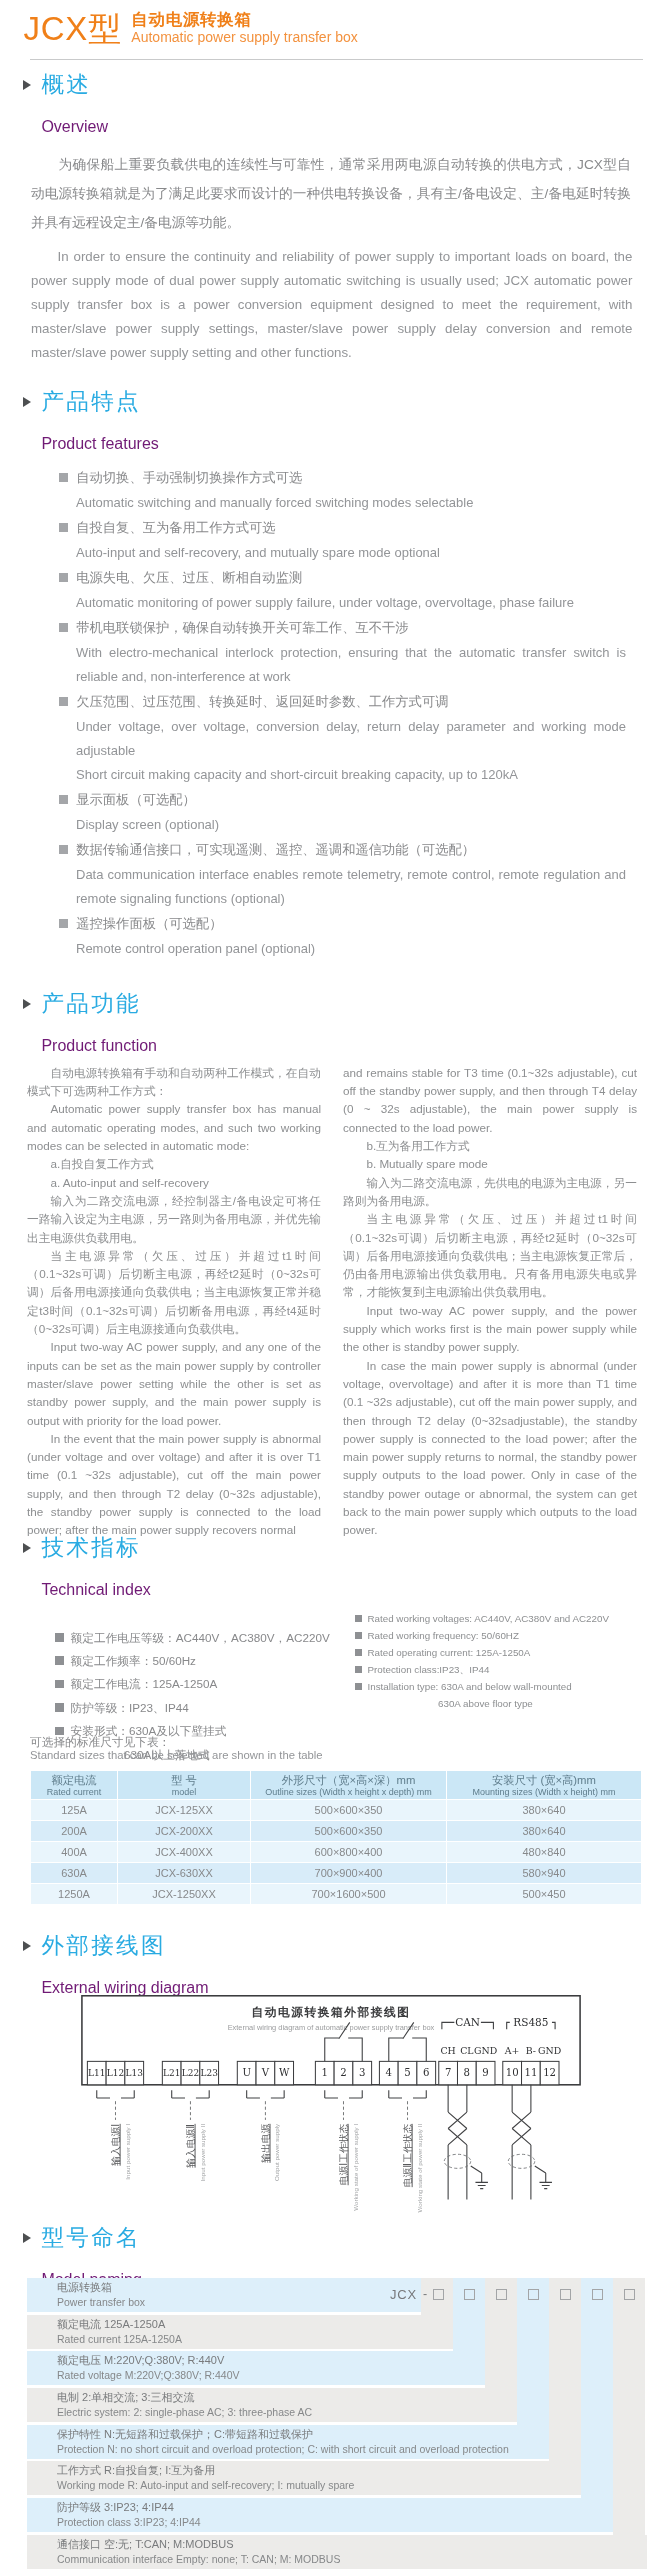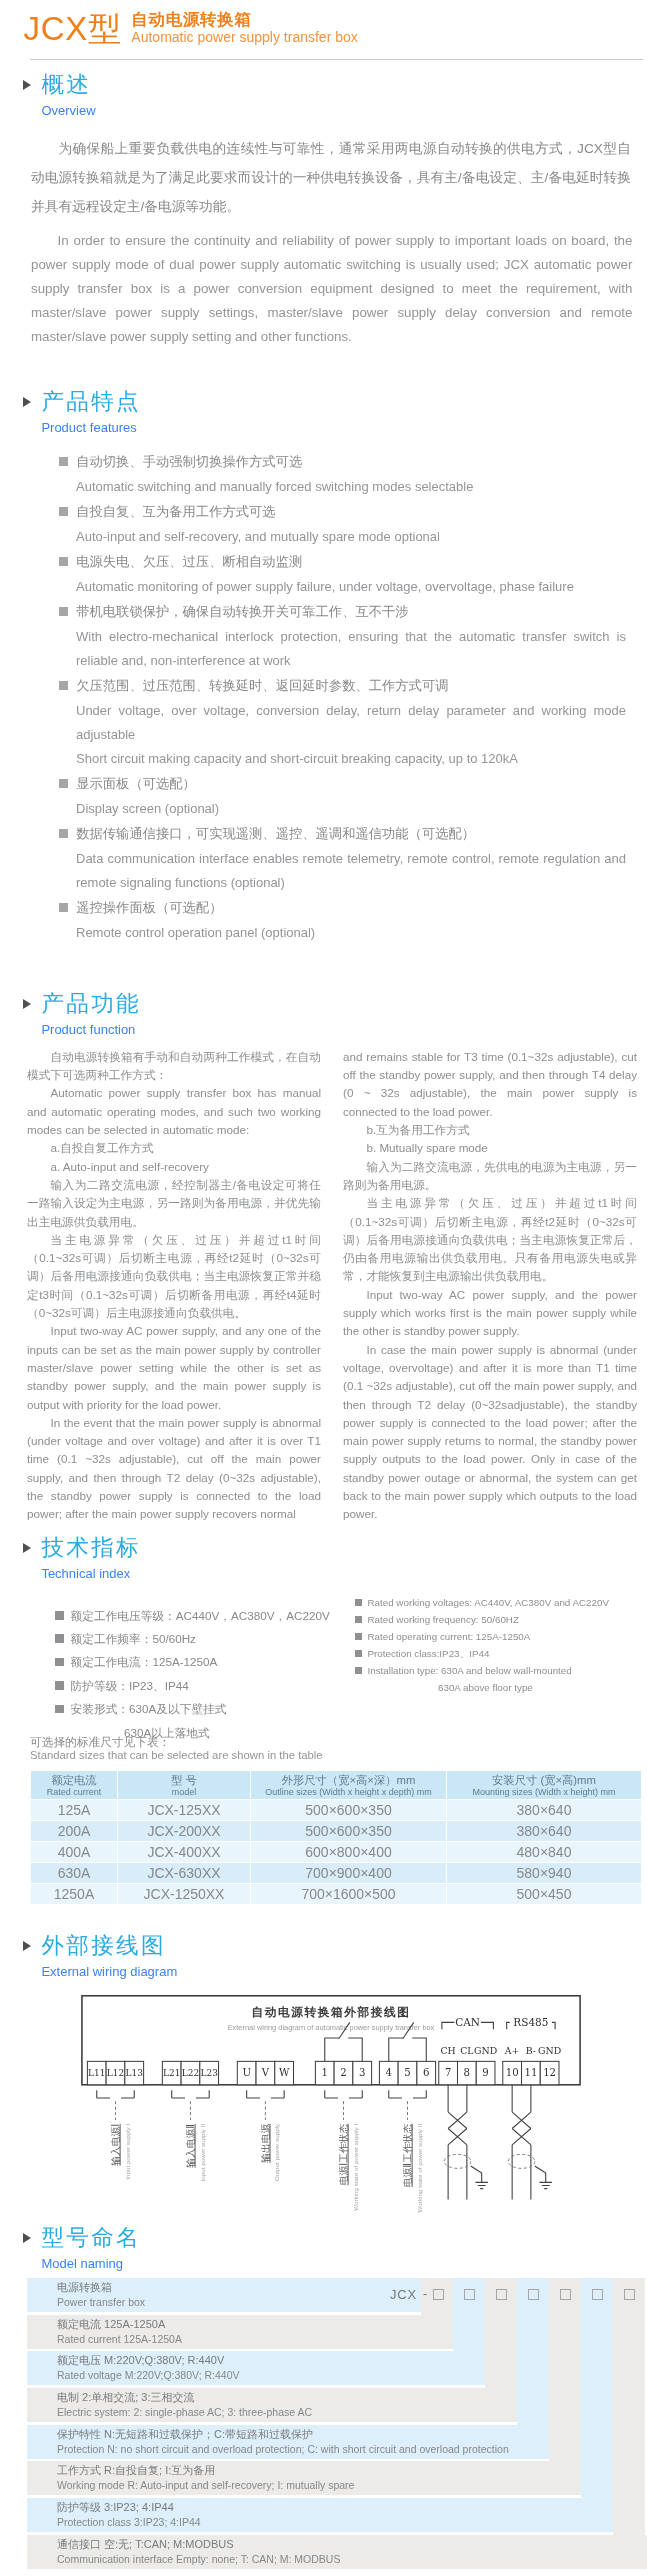--- a/index.html
+++ b/index.html
@@ -11,55 +11,55 @@
   .hdr-model{font-size:33px;color:#f08019;letter-spacing:0.8px;line-height:41px;font-weight:400;}
   .hdr-tt{margin-left:9.4px;margin-top:1.6px;}
   .hdr-cn{font-size:16.4px;color:#f08019;font-weight:700;letter-spacing:0.8px;line-height:20px;}
   .hdr-en{font-size:14px;color:#f3923f;line-height:17px;}
   .hdr-line{position:absolute;top:59px;left:30px;right:4.7px;height:0.8px;background:#c9cacb;}
   
   .sec-head{display:flex;padding-left:23.4px;}
   .tri{width:0;height:0;border-left:8.6px solid #4d4f51;border-top:5.5px solid transparent;
        border-bottom:5.5px solid transparent;margin:7.8px 10px 0 0;flex:none;}
   .st-cn{font-size:22.6px;color:#29abe2;letter-spacing:2.3px;line-height:26.5px;}
-  .st-en{font-size:13px;color:#3b82f6;line-height:19px;margin-top:2px;}
+  .st-en{font-size:16px;color:#701a75;line-height:19px;margin-top:18px;}
   
   .para-cn{margin:14px 17px 0 31px;font-size:13.7px;line-height:29px;text-align:justify;text-indent:2em;color:#88898b;}
   .para-en{margin:8.6px 15.6px 0 31px;font-size:13.3px;line-height:24px;text-align:justify;text-indent:2em;color:#939598;}
   
   .feat-list{margin:12.5px 22px 0 59px;}
   .feat-cn{font-size:13.3px;line-height:26px;color:#88898b;}
   .sq{display:inline-block;width:9.4px;height:9.4px;background:#a4a6a9;margin-right:7.8px;}
   .feat-en{font-size:13px;line-height:24px;color:#939598;margin-left:17px;text-align:justify;}
   
   .fn-cols{display:flex;gap:22px;margin:9.4px 11.7px 0 27px;}
   .fn-col{width:294px;flex:none;}
   .fn-col p{margin:0;font-size:11.7px;line-height:18.3px;text-align:justify;text-indent:2em;color:#8d8f91;}
   .fn-col p.noind{text-indent:0;}
   
   .ti-wrap{position:relative;margin-top:11px;}
-  .ti-left{position:absolute;left:55px;top:10px;width:301px;}
+  .ti-left{position:absolute;left:55px;top:16px;width:301px;}
   .ti-right{position:absolute;left:355px;top:0;width:289px;}
   .ti-left .it{font-size:11.7px;line-height:23.4px;color:#88898b;}
   .sq2{display:inline-block;width:8.6px;height:8.6px;background:#8e9093;margin-right:7px;}
   .ti-left .sub{font-size:11.7px;line-height:23.4px;color:#88898b;margin-left:69px;}
   .ti-right .it{font-size:9.8px;line-height:17px;color:#8d8f91;}
   .sq3{display:inline-block;width:7px;height:7px;background:#8e9093;margin-right:5.5px;}
   .ti-right .sub{font-size:9.8px;line-height:17px;margin-left:83px;color:#8d8f91;}
   
   .tb-intro-cn{margin-left:30px;font-size:11.7px;line-height:14px;color:#88898b;}
   .tb-intro-en{margin-left:30px;font-size:11.3px;line-height:13.3px;color:#939598;}
   table.sizes{border-collapse:collapse;margin:7.8px 0 0 30px;table-layout:fixed;width:612px;}
   table.sizes td,table.sizes th{border:0.8px solid #fff;padding:0;text-align:center;font-weight:normal;}
   .th-bg{background:#cbe7f6;}
   .th-cn{font-size:11.3px;color:#5f7d8c;line-height:14px;padding-top:1.6px;}
   .th-en{font-size:9px;color:#5f7d8c;line-height:11px;padding-bottom:1.6px;}
   .row-a{background:#e9f5fc;}
   .row-b{background:#d8ecf9;}
-  table.sizes td{height:20px;font-size:14px;color:#87898b;}
+  table.sizes td{height:20px;font-size:11px;color:#87898b;}
   
   .wire-svg{position:absolute;left:81px;top:62px;}
   .wd-line{stroke:#414244;stroke-width:1.4;fill:none;}
   .wd-dash{stroke:#6d6f71;stroke-width:1.2;fill:none;stroke-dasharray:4 3;}
   text.tserif{font-family:"DejaVu Serif","Liberation Serif",serif;fill:#2f3032;}
   
   .stair{position:absolute;left:27px;top:53px;width:621px;height:290px;}
   .mrow{position:absolute;left:0;height:34px;padding:2.3px 0 0 30px;box-sizing:border-box;}
   .mrow .cn{font-size:11px;line-height:15px;color:#797b7d;}
   .mrow .en{font-size:10.5px;line-height:14px;color:#86888a;}

